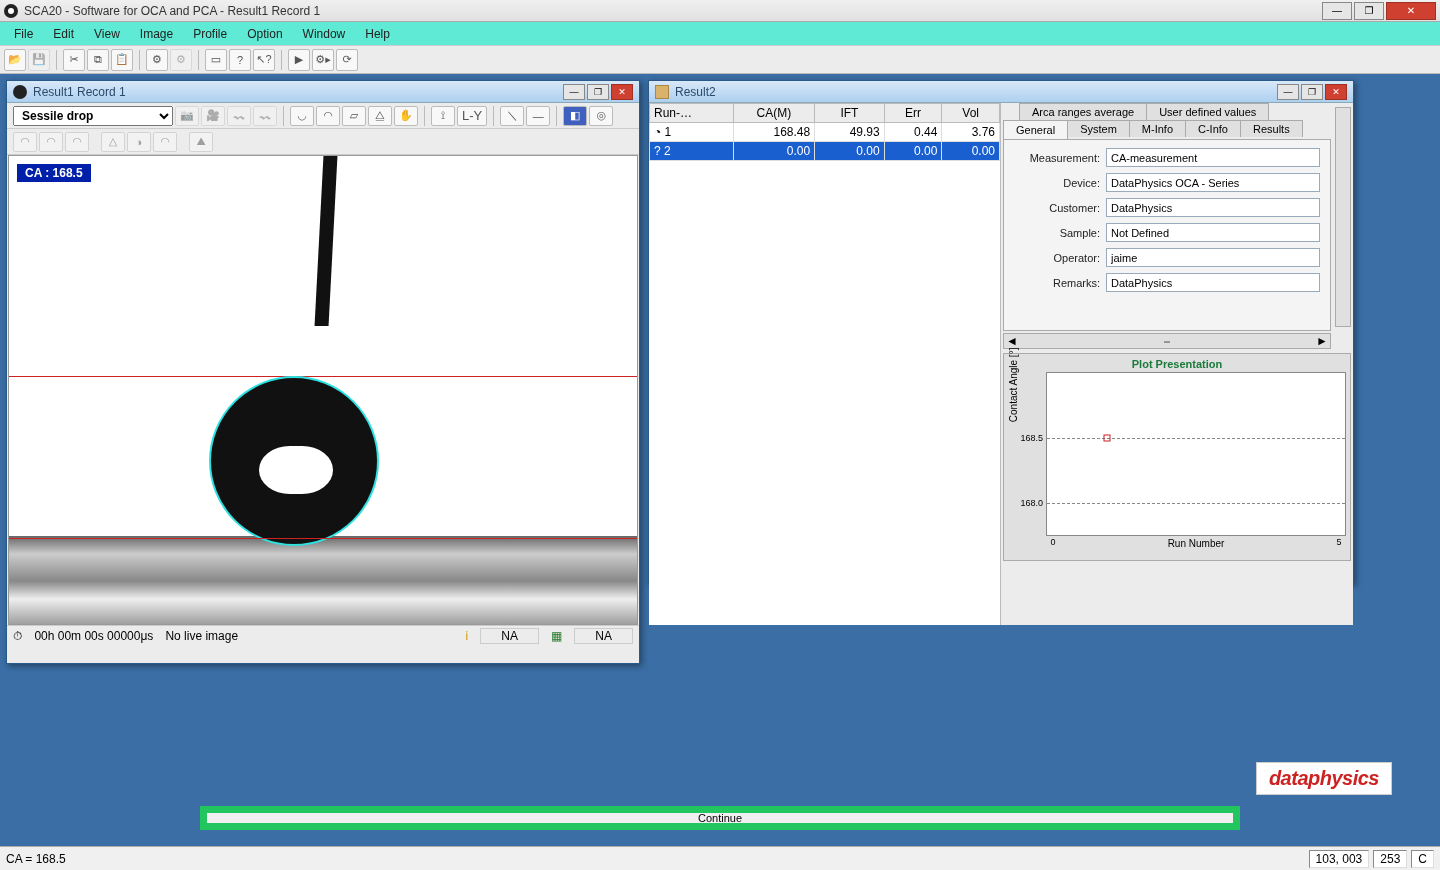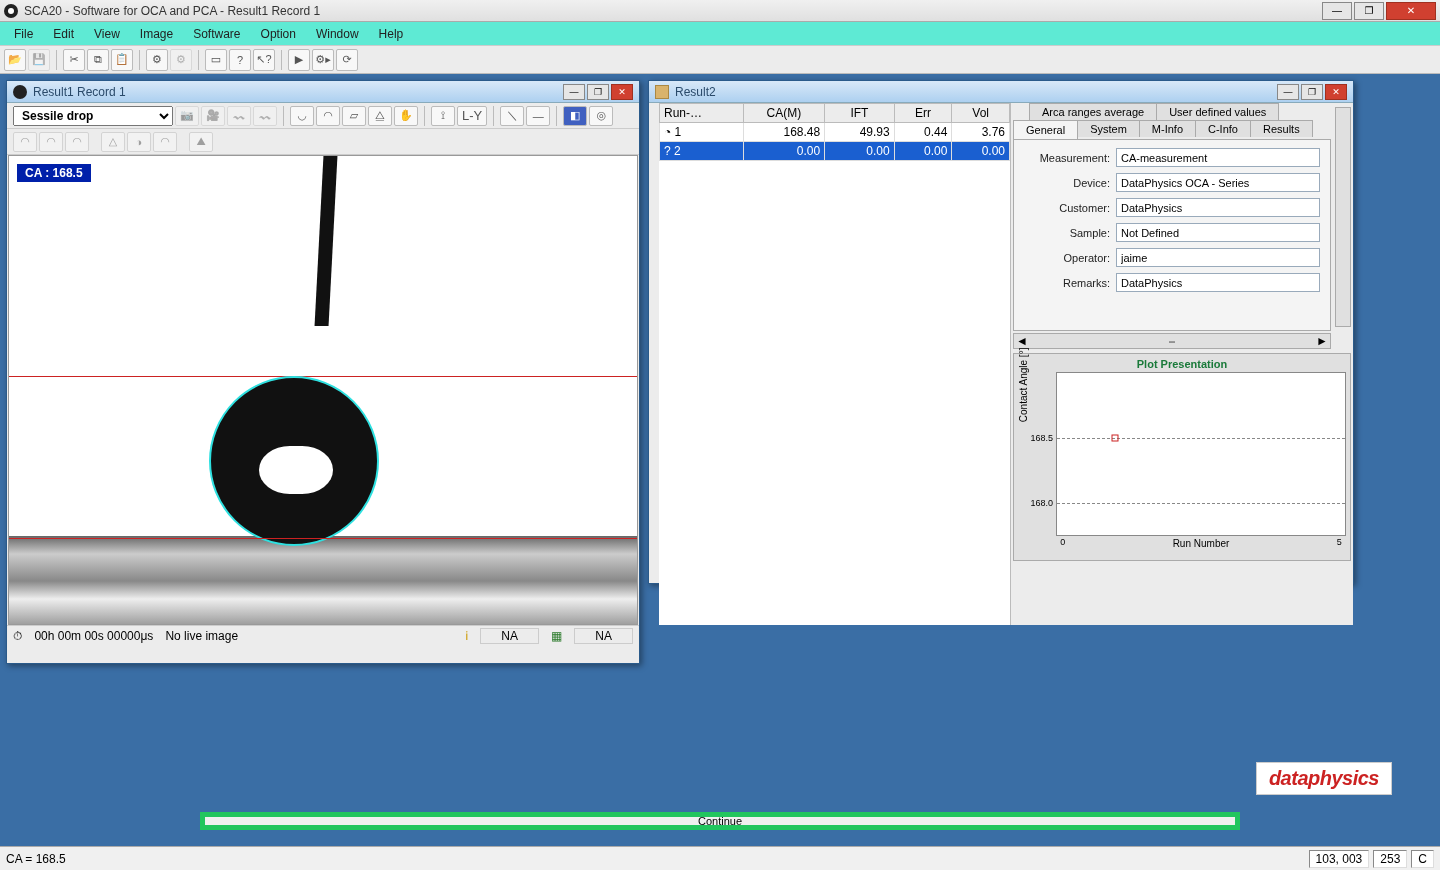--- a/index.html
+++ b/index.html
@@ -59,21 +59,21 @@
 .baseline.top { top: 220px; }
 .baseline.bot { top: 382px; }
 
 
 .result1-status { height: 20px; background: #ececec; display: flex; align-items: center; padding: 0 6px; font-size: 11px; border-top: 1px solid #ccc; gap: 12px; }
 .result1-status .cell { padding: 0 20px; border: 1px solid #ccc; height: 16px; display: flex; align-items: center; }
 
 
 .result2 { left: 648px; top: 6px; width: 706px; height: 504px; }
 .result2 .ci { background: #d9b36c; border: 1px solid #aa8844; }
-.result2-body { display: flex; height: 522px; margin-left: 10px; }
+.result2-body { display: flex; height: 522px; }
 .table-area { width: 352px; border-right: 1px solid #bbb; background: #fff; overflow: auto; }
 .table-area table { border-collapse: collapse; width: 100%; font-size: 11px; }
 .table-area th { background: #ececec; border: 1px solid #bbb; padding: 2px 4px; font-weight: normal; }
 .table-area th:first-child { text-align: left; }
 .table-area td { border: 1px solid #ddd; padding: 2px 4px; text-align: right; }
 .table-area td:first-child { text-align: left; }
 .table-area tr.sel td { background: #1a5fd0; color: #fff; }
 
 
 .right-panel { flex: 1; background: #ececec; position: relative; }
@@ -98,21 +98,21 @@
 .plot-xlabel { text-align: center; font-size: 10px; margin-top: 2px; }
 .plot-ytick { position: absolute; font-size: 9px; right: 100%; margin-right: 4px; transform: translateY(-50%); }
 .plot-xtick { position: absolute; font-size: 9px; bottom: -12px; transform: translateX(-50%); }
 .plot-grid-h { position: absolute; left: 0; width: 100%; height: 0; border-top: 1px dashed #888; }
 .plot-point { position: absolute; width: 7px; height: 7px; border: 1px solid #c22; transform: translate(-50%,-50%); }
 
 
 .brand-logo { position: absolute; right: 48px; top: 688px; background: #fff; border: 1px solid #ccc; padding: 4px 12px; font-weight: bold; font-size: 20px; color: #c22; font-style: italic; letter-spacing: -0.5px; }
 
 
-.continue-bar { position: absolute; bottom: 40px; left: 200px; right: 200px; height: 18px; background: #f0f0f0; border: 5px solid #22c55e; display: flex; align-items: center; justify-content: center; font-size: 11px; cursor: pointer; }
+.continue-bar { position: absolute; bottom: 40px; left: 200px; right: 200px; height: 24px; background: #f0f0f0; border: 7px solid #22c55e; display: flex; align-items: center; justify-content: center; font-size: 11px; cursor: pointer; }
 .statusbar { position: absolute; bottom: 0; left: 0; right: 0; height: 24px; background: #f0f0f0; border-top: 1px solid #aaa; display: flex; align-items: center; padding: 0 6px; font-size: 11px; }
 .statusbar .spacer { flex: 1; }
 .statusbar .cell { border: 1px inset #ddd; padding: 1px 6px; margin-left: 4px; background: #fff; }
 
 
 .tool.text { width: auto; padding: 0 4px; font-size: 13px; }
 </style>
 </head>
 <body>
 
@@ -124,21 +124,21 @@
     <div class="win-btn">❐</div>
     <div class="win-btn close">✕</div>
   </div>
 </div>
 
 <div class="menubar">
   <div class="item">File</div>
   <div class="item">Edit</div>
   <div class="item">View</div>
   <div class="item">Image</div>
-  <div class="item">Software</div>
+  <div class="item">Profile</div>
   <div class="item">Option</div>
   <div class="item">Window</div>
   <div class="item">Help</div>
 </div>
 
 <div class="toolbar">
   <div class="tool">📂</div>
   <div class="tool" style="opacity:.4">💾</div>
   <div class="sep"></div>
   <div class="tool">✂</div>

